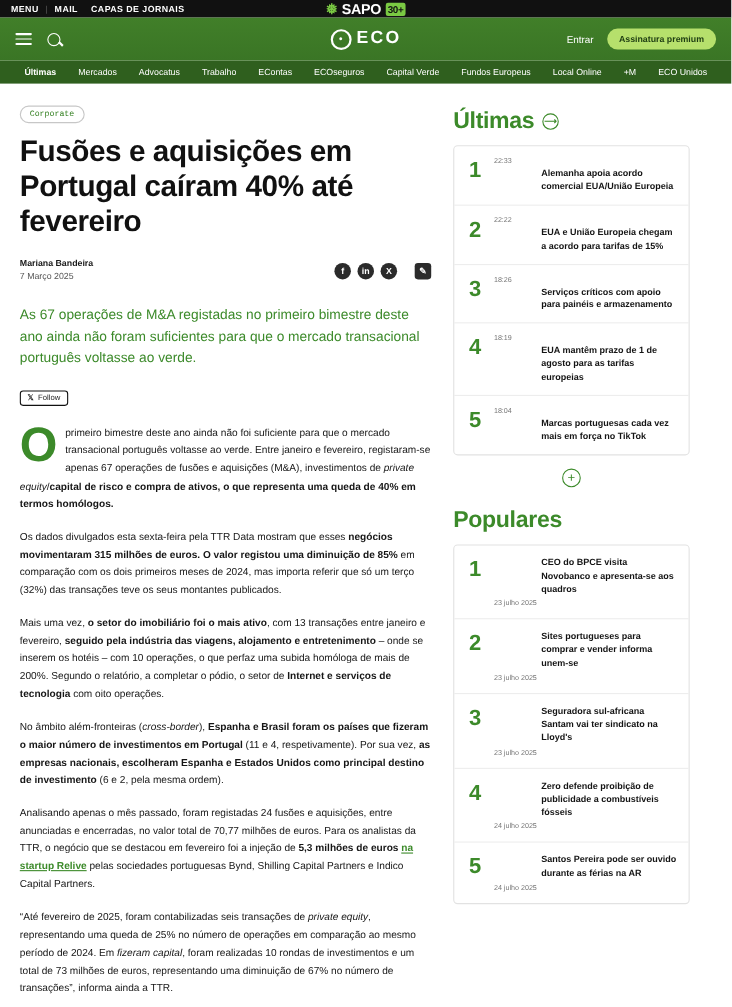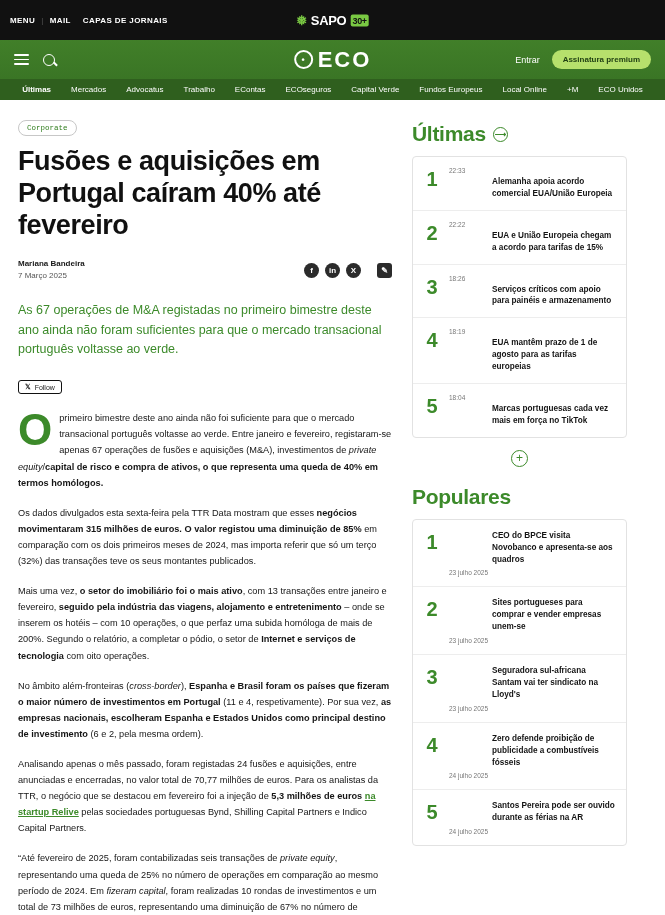--- a/index.html
+++ b/index.html
@@ -7,21 +7,21 @@
   body {
     width:665px;
     font-family:"Liberation Sans", sans-serif;
     background:#ffffff;
     color:#1a1a1a;
     -webkit-font-smoothing:antialiased;
   }
 
   
   .sapo-bar {
-    height:40px;
+    height:16px;
     background:#111111;
     color:#ffffff;
     display:flex;
     align-items:center;
     padding:0 10px;
     font-size:8px;
     letter-spacing:.4px;
     position:relative;
   }
   .sapo-bar .sb-link { color:#ffffff; text-decoration:none; text-transform:uppercase; font-weight:bold; }
@@ -56,21 +56,21 @@
   }
   .eco-logo {
     position:absolute; left:50%; top:50%; transform:translate(-50%,-50%);
     display:flex; align-items:center; gap:5px;
     color:#fff;
   }
   .eco-logo .ring {
     width:19px;height:19px;border:2px solid #fff;border-radius:50%;
     display:flex;align-items:center;justify-content:center;font-size:9px;font-weight:bold;
   }
-  .eco-logo .word { font-size:22px; font-weight:bold; letter-spacing:2px; }
+  .eco-logo .word { font-size:16px; font-weight:bold; letter-spacing:2px; }
   .hdr-right { margin-left:auto; display:flex; align-items:center; gap:12px; }
   .entrar { color:#ffffff; font-size:9px; text-decoration:none; }
   .btn-premium {
     background:#b6e06c; color:#1e3d12; font-size:8px; font-weight:bold;
     border:none; border-radius:11px; padding:5px 11px; cursor:pointer;
     white-space:nowrap;
   }
 
   
   .eco-nav {
@@ -312,21 +312,21 @@
       <div class="side-row">
         <div class="rank">1</div>
         <div class="txt">
           <div class="side-head">CEO do BPCE visita Novobanco e apresenta-se aos quadros</div>
           <div class="side-date">23 julho 2025</div>
         </div>
       </div>
       <div class="side-row">
         <div class="rank">2</div>
         <div class="txt">
-          <div class="side-head">Sites portugueses para comprar e vender empresas unem-se</div>
+          <div class="side-head">Sites portugueses para comprar e vender informa unem-se</div>
           <div class="side-date">23 julho 2025</div>
         </div>
       </div>
       <div class="side-row">
         <div class="rank">3</div>
         <div class="txt">
           <div class="side-head">Seguradora sul-africana Santam vai ter sindicato na Lloyd's</div>
           <div class="side-date">23 julho 2025</div>
         </div>
       </div>

